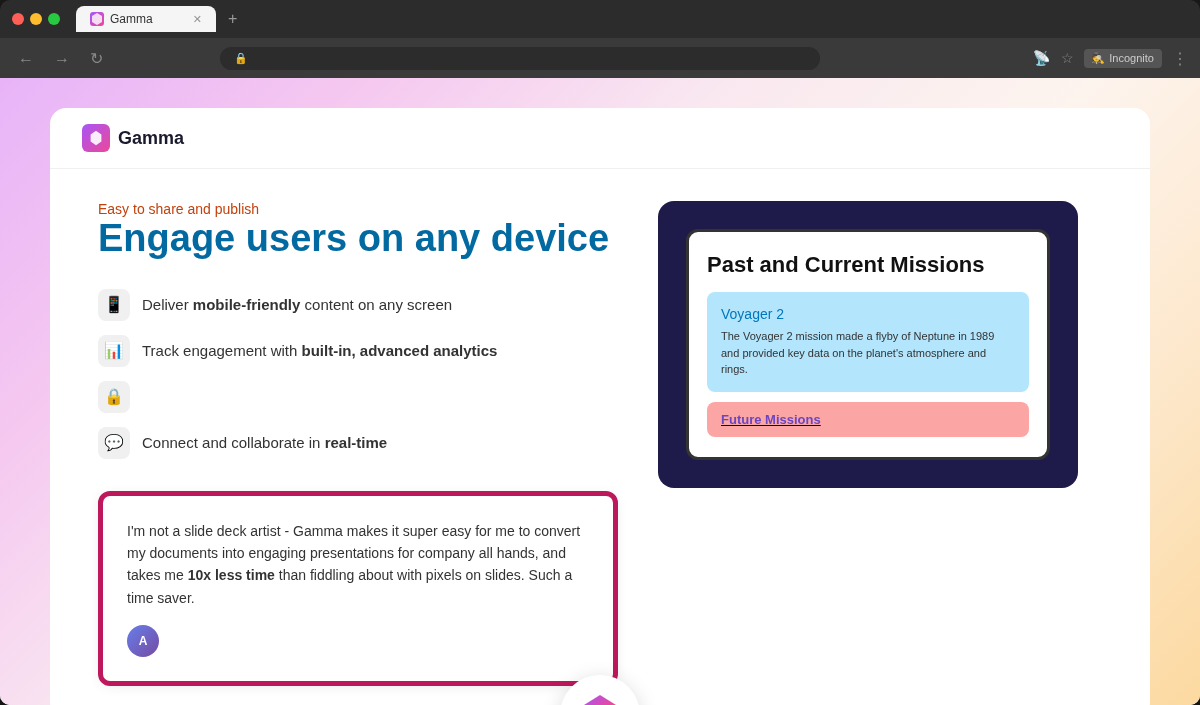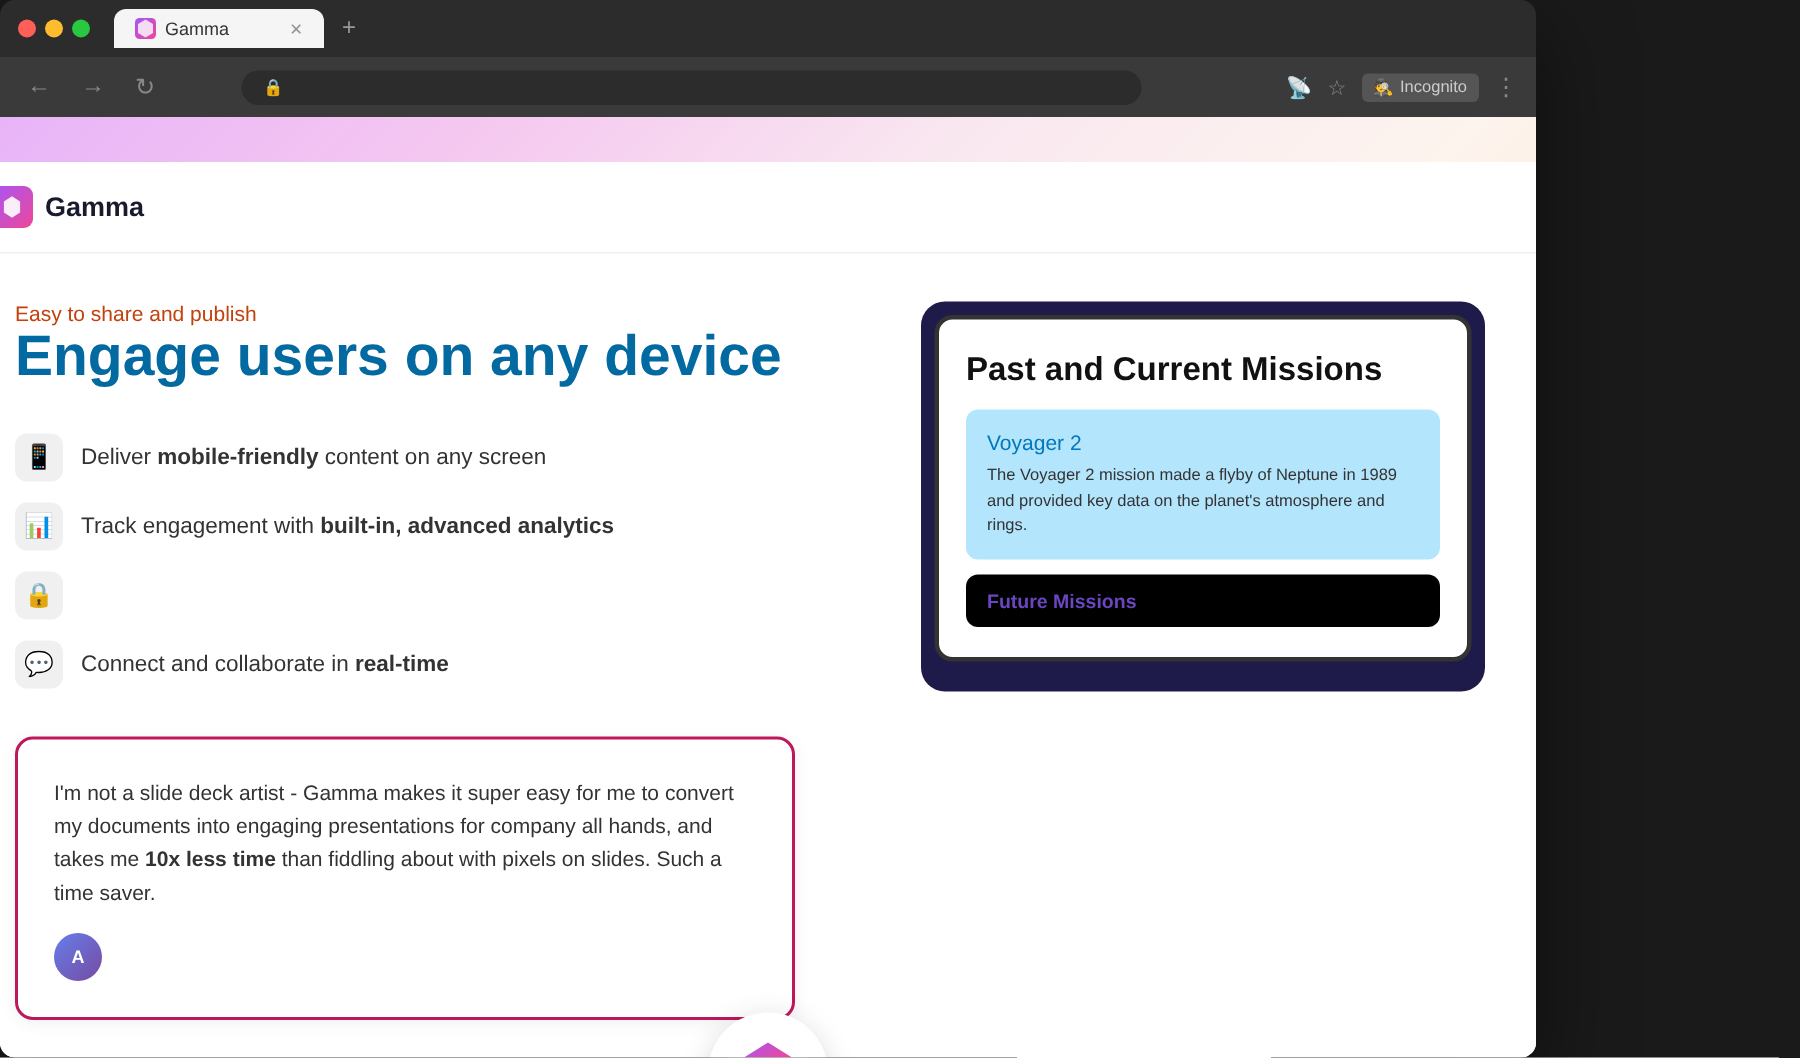--- a/index.html
+++ b/index.html
@@ -1,19 +1,19 @@
 <!DOCTYPE html>
 <html><head>
   <meta charset="utf-8">
   <style>
     * { margin: 0; padding: 0; box-sizing: border-box; }
     body { width: 1200px; height: 705px; overflow: hidden; font-family: -apple-system, BlinkMacSystemFont, 'Segoe UI', sans-serif; background: #1a1a1a; }
 
     
-    .browser-window { width: 1024px; height: 705px; border-radius: 10px; overflow: hidden; display: flex; flex-direction: column; box-shadow: 0 20px 60px rgba(0,0,0,0.5); }
+    .browser-window { width: 1200px; height: 705px; border-radius: 10px; overflow: hidden; display: flex; flex-direction: column; box-shadow: 0 20px 60px rgba(0,0,0,0.5); }
 
     .browser-titlebar { background: #2c2c2c; height: 38px; display: flex; align-items: center; padding: 0 12px; gap: 8px; flex-shrink: 0; }
     .traffic-lights { display: flex; gap: 6px; align-items: center; }
     .traffic-light { width: 12px; height: 12px; border-radius: 50%; }
     .tl-red { background: #ff5f57; }
     .tl-yellow { background: #febc2e; }
     .tl-green { background: #28c840; }
 
     .tab-bar { display: flex; align-items: center; margin-left: 8px; gap: 4px; }
     .tab { background: #3c3c3c; border-radius: 8px 8px 0 0; padding: 6px 14px; display: flex; align-items: center; gap: 6px; font-size: 12px; color: #ccc; min-width: 140px; }
@@ -76,36 +76,36 @@
     .main-heading { font-size: 38px; font-weight: 700; color: #0369a1; line-height: 1.15; margin-bottom: 28px; }
 
     .feature-list { list-style: none; display: flex; flex-direction: column; gap: 14px; margin-bottom: 32px; }
     .feature-item { display: flex; align-items: center; gap: 12px; font-size: 15px; color: #333; }
     .feature-icon { width: 32px; height: 32px; border-radius: 8px; display: flex; align-items: center; justify-content: center; font-size: 16px; flex-shrink: 0; }
     .fi-phone { background: #f0f0f0; }
     .fi-chart { background: #f0f0f0; }
     .fi-lock { background: #f0f0f0; }
     .fi-chat { background: #f0f0f0; }
 
-    .testimonial-card { background: white; border: 2px solid #be185d; border-radius: 12px; padding: 24px; box-shadow: 0 2px 12px rgba(0,0,0,0.06); }
+    .testimonial-card { background: white; border: 5px solid #be185d; border-radius: 12px; padding: 24px; box-shadow: 0 2px 12px rgba(0,0,0,0.06); }
     .testimonial-text { font-size: 14px; color: #333; line-height: 1.6; margin-bottom: 16px; }
     .testimonial-text strong { font-weight: 700; }
     .testimonial-author { display: flex; align-items: center; gap: 10px; }
     .author-avatar { width: 32px; height: 32px; border-radius: 50%; background: linear-gradient(135deg, #667eea, #764ba2); display: flex; align-items: center; justify-content: center; color: white; font-size: 12px; font-weight: 600; overflow: hidden; }
     .author-name { font-size: 13px; color: #555; }
 
     
-    .device-container { background: #1e1b4b; border-radius: 16px; padding: 9px; position: relative; min-height: 260px; margin-left: 44px; }
+    .device-container { background: #1e1b4b; border-radius: 16px; padding: 28px; position: relative; min-height: 260px; }
     .tablet-mockup { background: white; border-radius: 12px; overflow: hidden; border: 3px solid #333; }
     .tablet-screen { padding: 20px 18px; }
     .presentation-title { font-size: 22px; font-weight: 800; color: #111; line-height: 1.2; margin-bottom: 14px; }
     .card-blue { background: #b3e5fc; border-radius: 8px; padding: 14px; margin-bottom: 10px; }
     .card-blue-title { font-size: 14px; font-weight: 400; color: #0277bd; margin-bottom: 6px; }
     .card-blue-text { font-size: 11px; color: #333; line-height: 1.5; }
-    .card-purple { background: #000000; border-radius: 8px; padding: 10px 14px; text-decoration: underline; }
+    .card-purple { background: #fca5a5; border-radius: 8px; padding: 10px 14px; text-decoration: underline; }
     .card-purple-title { font-size: 13px; font-weight: 600; color: #6b46c1; }
 
     
     .bottom-logo-container { position: absolute; bottom: -50px; left: 50%; transform: translateX(-50%); z-index: 2; }
     .bottom-logo { width: 80px; height: 80px; background: white; border-radius: 50%; display: flex; align-items: center; justify-content: center; box-shadow: 0 4px 20px rgba(0,0,0,0.15); }
     .bottom-logo-inner { width: 56px; height: 56px; }
   </style>
 </head>
 <body>
 

